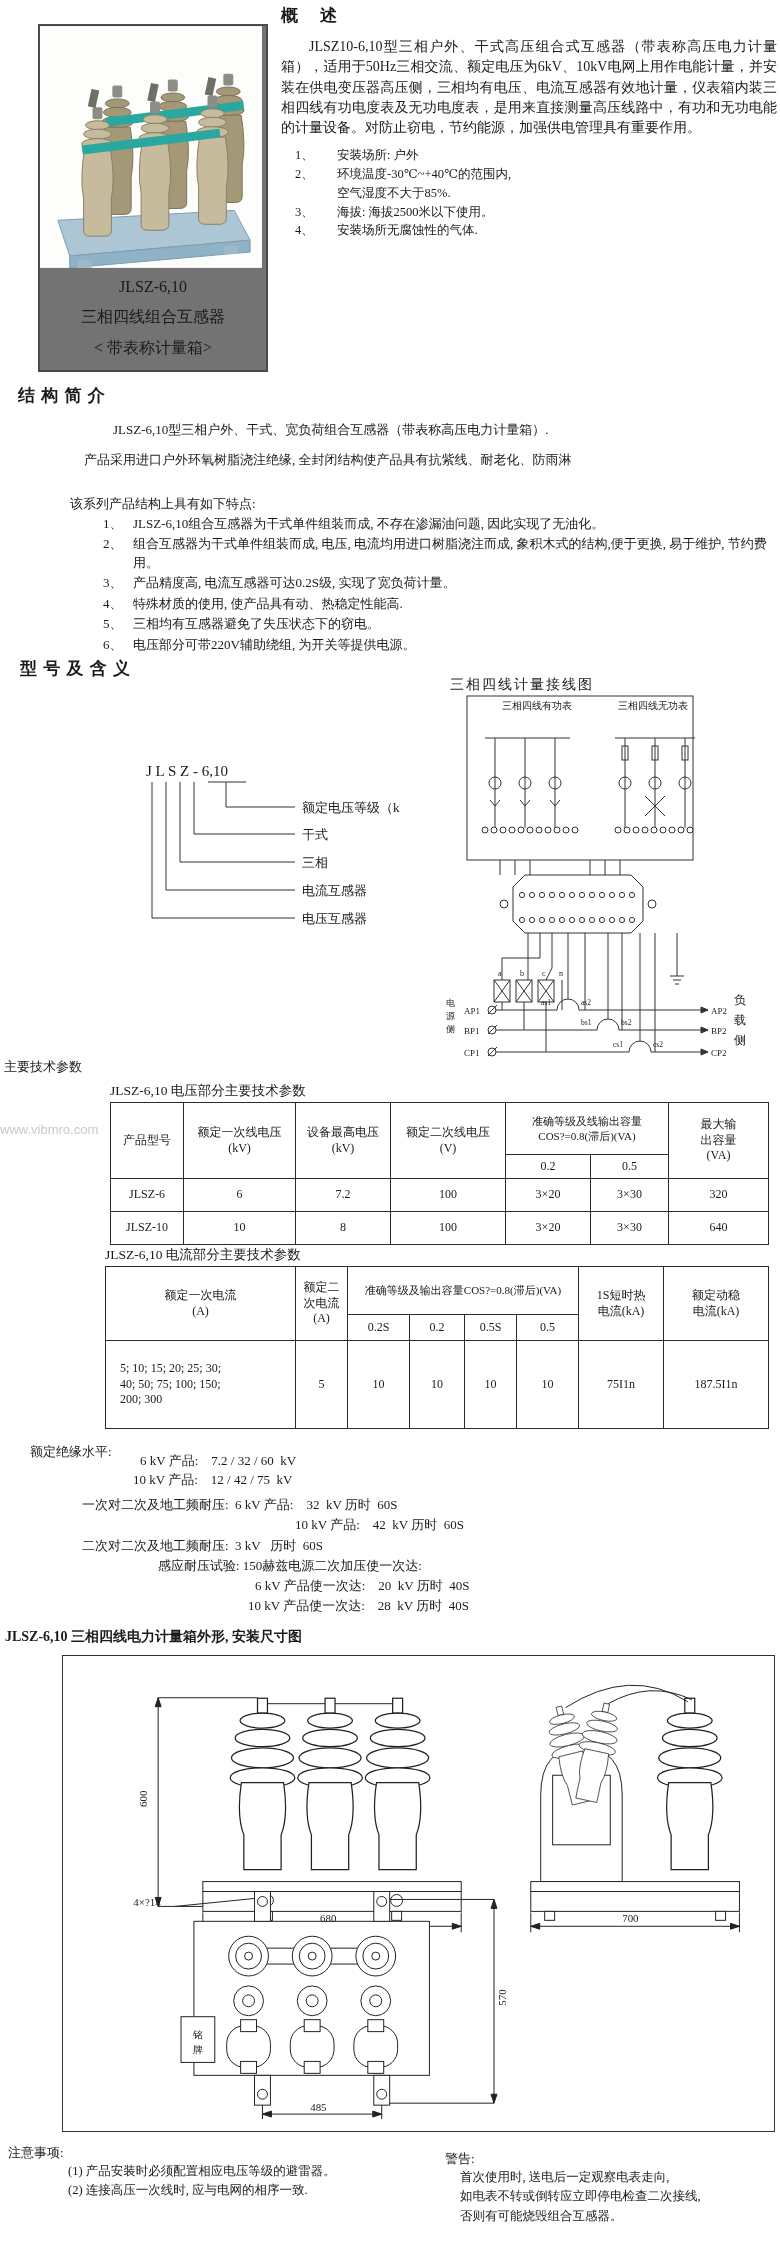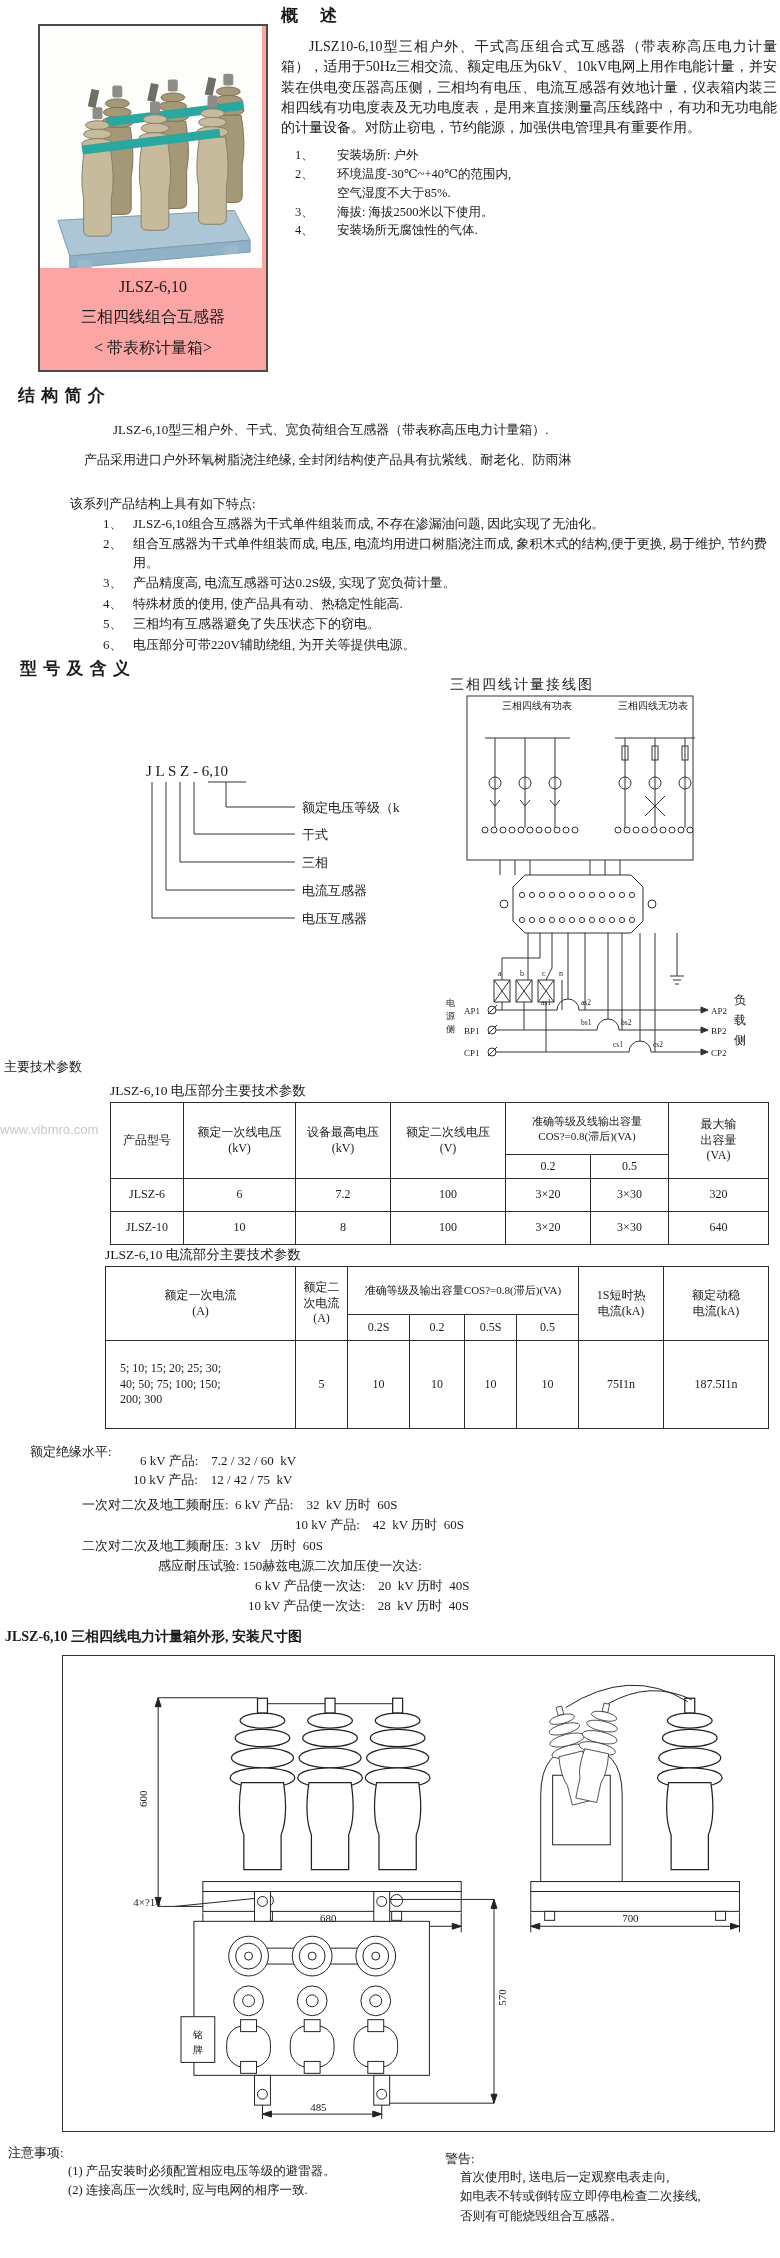--- a/index.html
+++ b/index.html
@@ -7,21 +7,21 @@
         font-family:"Liberation Serif","DejaVu Serif",serif;color:#1a1a1a;}
   .abs{position:absolute;}
   .sec-title{font-weight:bold;font-size:17px;white-space:pre;letter-spacing:1px;}
   .body-text{font-size:14px;line-height:1.45;text-align:justify;}
   .indent{text-indent:2em;}
   .pre{white-space:pre-line;}
   .num-item{display:flex;font-size:12.5px;line-height:1.5;}
   .num-item .n{width:42px;padding-left:14px;flex:none;}
   .feat .n{width:30px;padding-left:8px;}
   .feat{font-size:13px;line-height:1.42;margin-bottom:2px;}
-  .photo-box{border:2px solid #4a4a4a;background:#fca5a5;}
+  .photo-box{border:2px solid #4a4a4a;background:#737373;}
   .caption{text-align:center;font-size:16px;line-height:1.9;}
   .t-title{font-size:13.5px;text-align:left;}
   .ptable{border-collapse:collapse;table-layout:fixed;}
   .ptable td{border:1.5px solid #2b2b2b;font-size:12px;text-align:center;
              vertical-align:middle;padding:1px 2px;white-space:pre-line;line-height:1.3;}
   .ptable .small{font-size:11px;}
   .ptable .left{text-align:left;padding-left:14px;}
   .ins-line{position:absolute;font-size:13px;white-space:pre;}
   .watermark{color:#c9c9c9;font-size:13px;font-family:"Liberation Sans",sans-serif;}
   svg text{font-family:"Liberation Serif","DejaVu Serif",serif;fill:#1a1a1a;}

